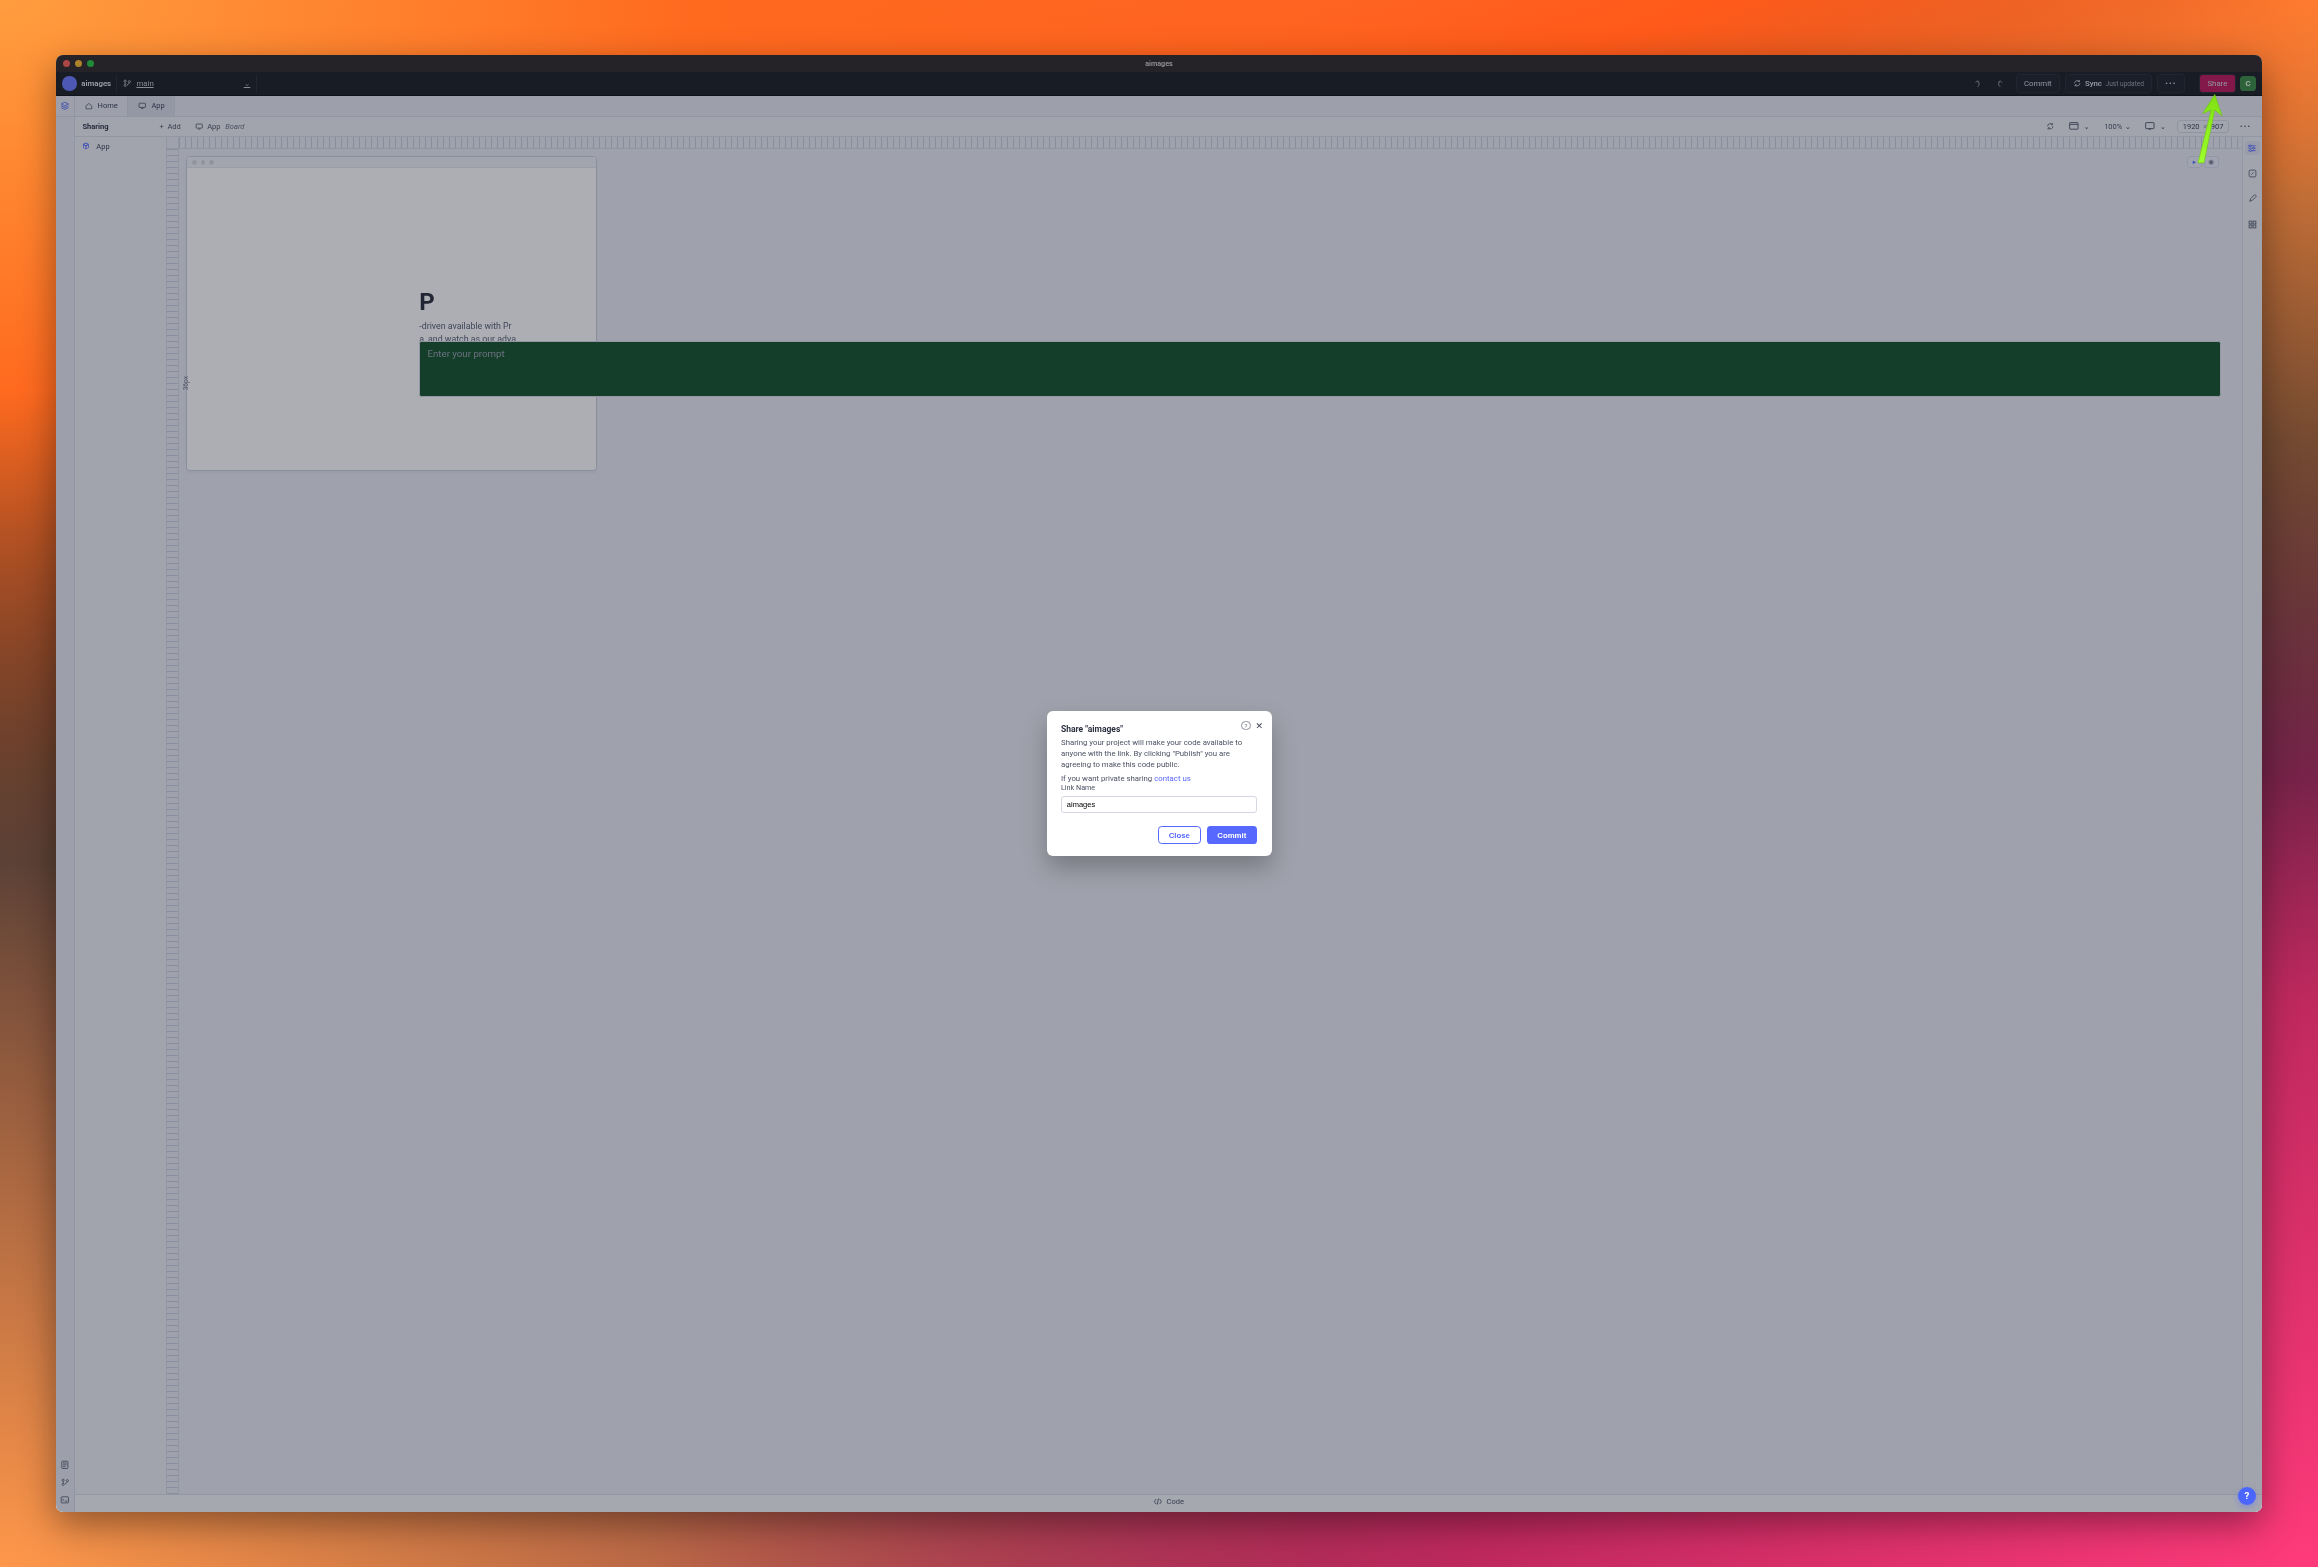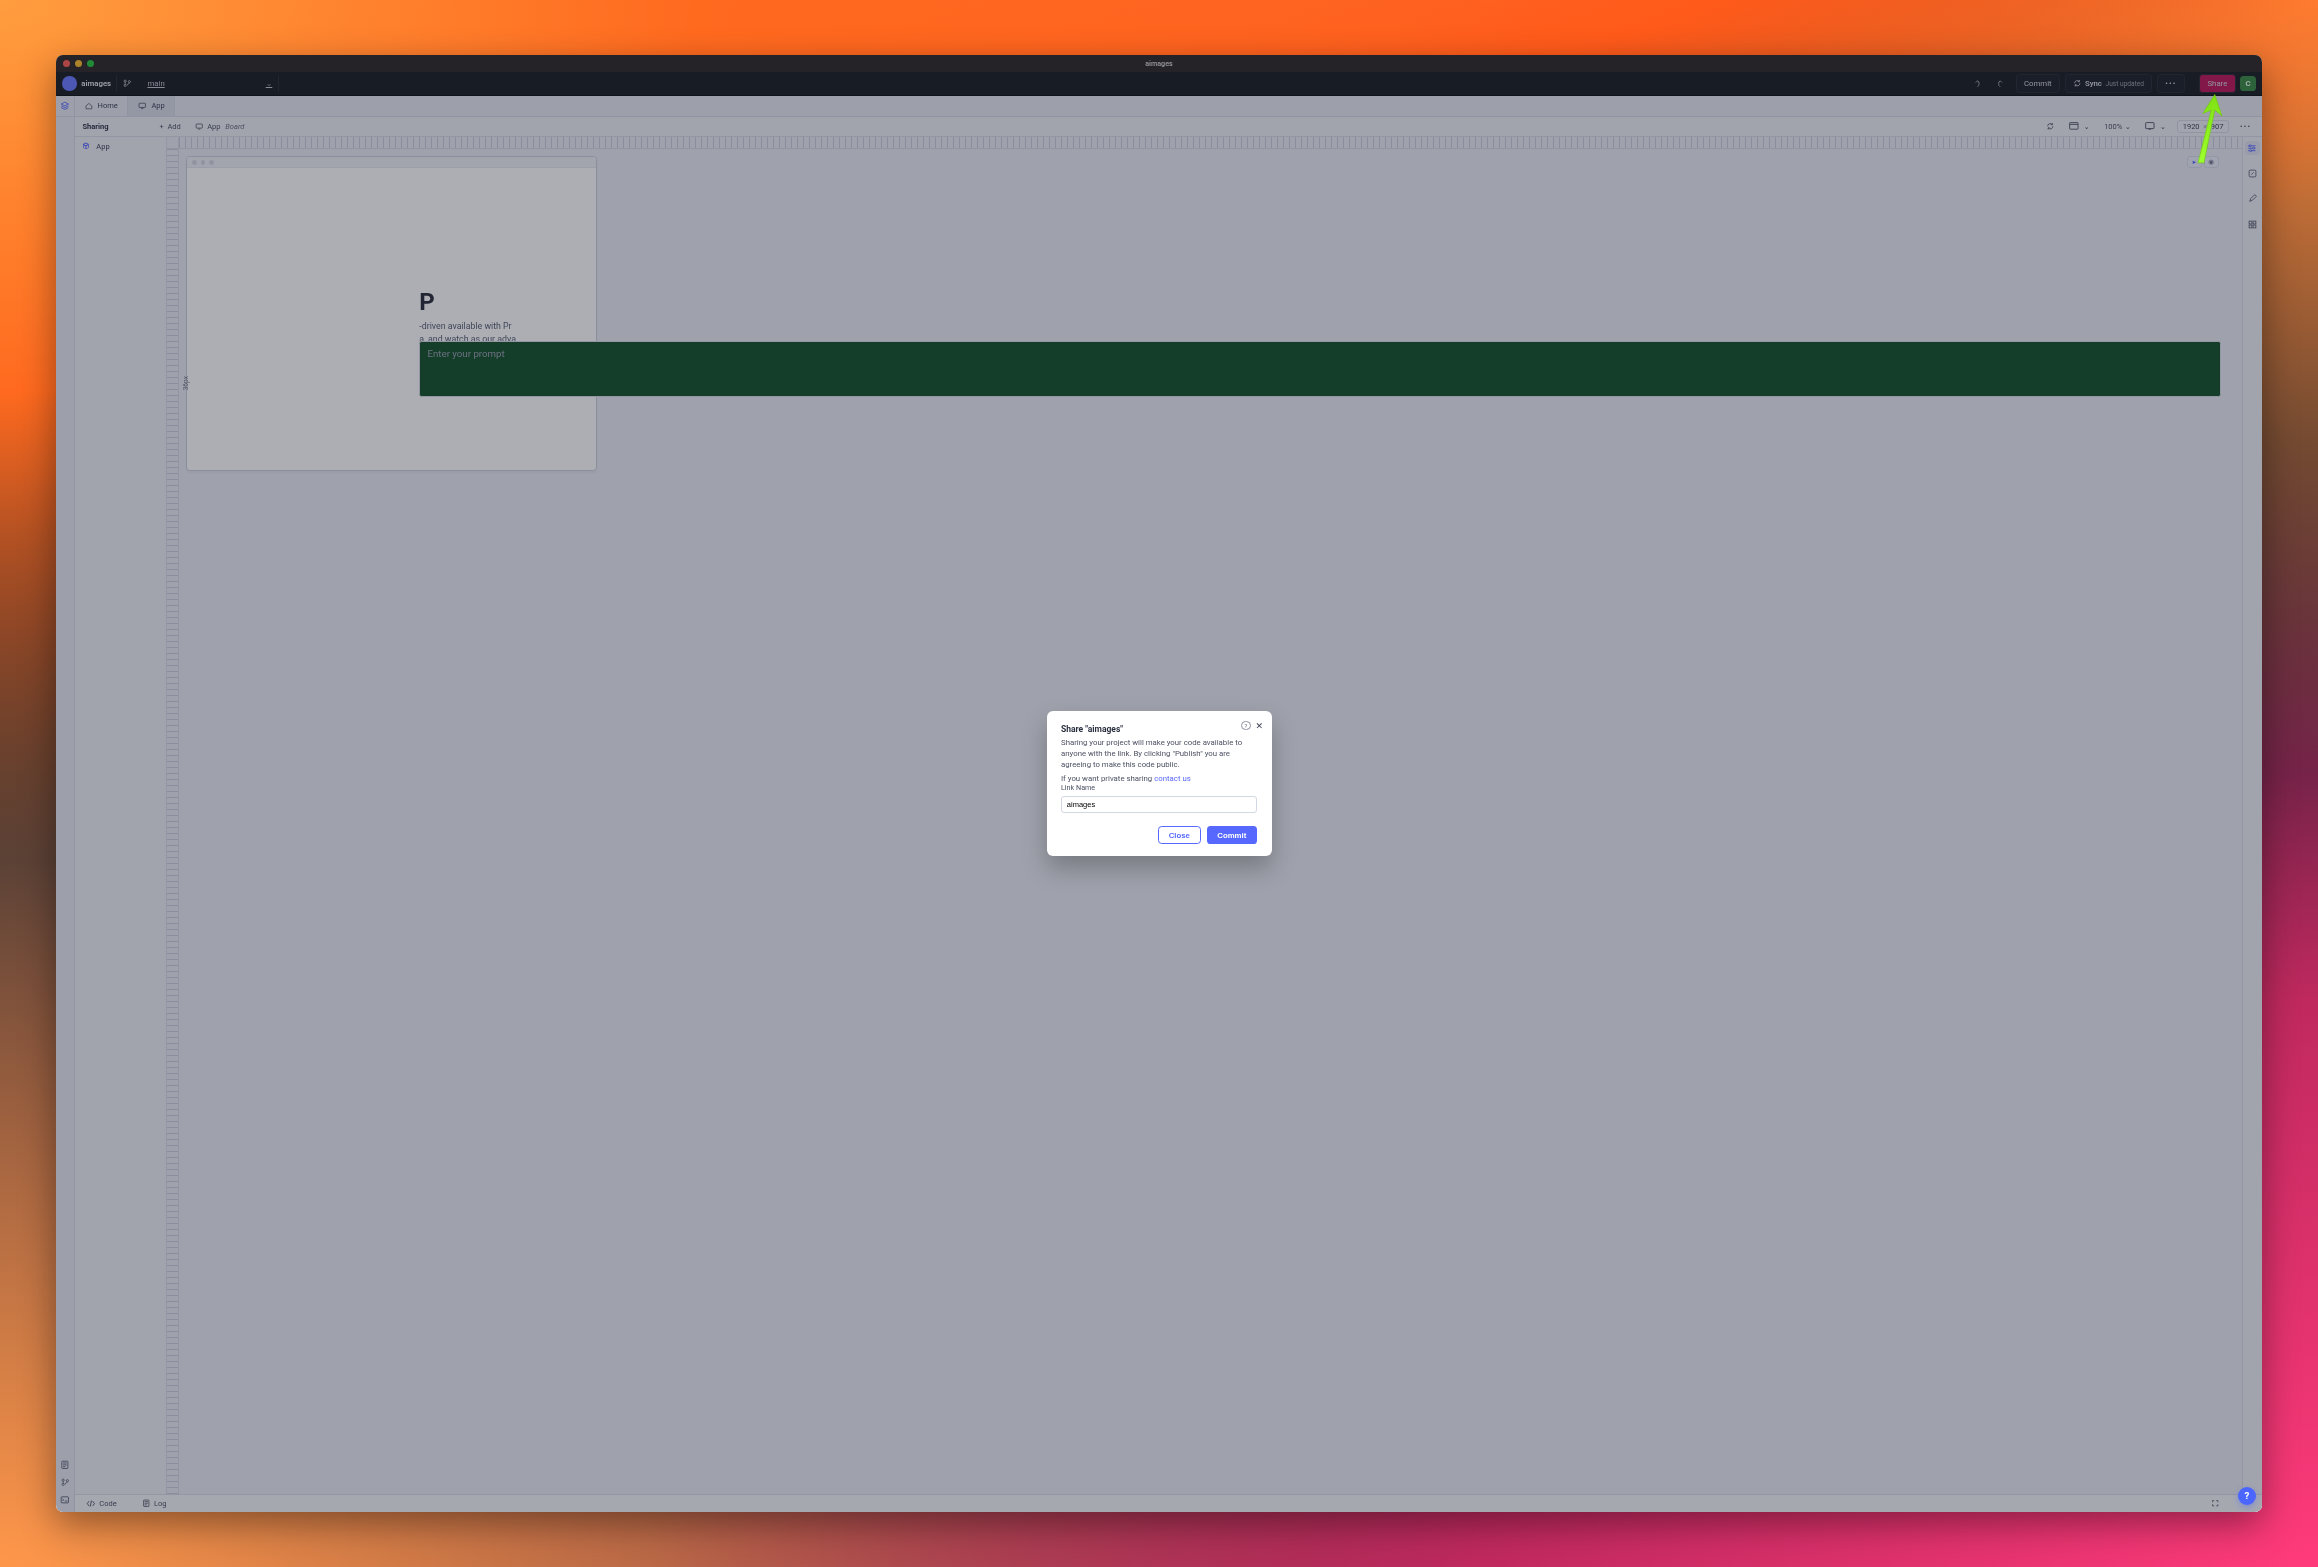--- a/index.html
+++ b/index.html
@@ -37,21 +37,21 @@
     height:24px; background:#1b1f26; display:flex; align-items:center; color:#d5d8df;
     font-size:7.8px; padding:0 6px; gap:3.6px;
     border-bottom:0.6px solid #0e1116;
   }
   .app-badge { width:14.5px; height:14.5px; border-radius:7.2px; background:#6a7cff; display:inline-block; }
   .mb-left, .mb-right { display:flex; align-items:center; gap:4.8px; }
   .mb-left { flex:0 0 auto; }
   .mb-spacer { flex:1; }
   .mb-btn { display:flex; align-items:center; gap:3.6px; padding:3.6px 7.2px; border:0.6px solid #2a2f38; border-radius:3.6px; color:#d5d8df; background:#1d222b; cursor:pointer; }
   .mb-ghost { display:flex; align-items:center; gap:3.6px; padding:3.6px 4.8px; color:#b9bdc7; cursor:pointer; }
-  .branch { display:flex; align-items:center; gap:16px; padding:3.6px 6px; color:#c5c8cf; border-left:0.6px solid #2a2f38; border-right:0.6px solid #2a2f38;text-decoration:underline; }
+  .branch { display:flex; align-items:center; gap:5px; padding:3.6px 6px; color:#c5c8cf; border-left:0.6px solid #2a2f38; border-right:0.6px solid #2a2f38;text-decoration:underline; }
   .branch .arrow { margin-left: 85px; color:#8c909a; }
   .avatar { width:15.7px; height:15.7px; border-radius:3.6px; background:#3c8a46; color:#e8ffe9; display:flex; align-items:center; justify-content:center; font-weight:700; font-size:7.8px; }
   .sync-chip { font-size:6.6px; color:#9da2aa; }
 
   .glyph { display:inline-flex; align-items:center; justify-content:center; }
 
   .workspace { flex:1; display:flex; background:#e6e9f2; position:relative; }
   .railbar {
     width:19.3px; background:#e6e9f2; border-right:0.6px solid #d5d9e6;
     display:flex; flex-direction:column; align-items:center;
@@ -133,22 +133,22 @@
   .rp-empty .t1 { font-weight:700; color:#2f3547; font-size:7.5px; }
 
   .railbar-right {
     width:20.5px; background:#eef0f6; border-left:0.6px solid #d8dce8;
     display:flex; flex-direction:column; align-items:center; padding-top:3.6px; gap:11px; color:#555b70;
   }
   .rb-btn { width:14.5px; height:14.5px; border-radius:3.6px; display:flex; align-items:center; justify-content:center; cursor:pointer; }
   .rb-btn.active { background:#dfe4f2; color:#5768ff; }
 
   .footer {
-    height:18px; background:#f4f6fb; border-top:0.6px solid #d8dce8; display:flex; align-items:center; gap:18px;
-    font-size:7.5px; color:#3c435a; padding:0 7.2px;
+    height:18px; background:#f4f6fb; border-top:0.6px solid #d8dce8; display:flex; align-items:center; gap:6px;
+    font-size:7.5px; color:#3c435a; padding:0 7.2px;flex-direction:column;
   }
   .footer .spacer { flex:1; }
 
   .help-fab {
     position:absolute; right:6px; bottom:7.2px; width:18px; height:18px; border-radius:50%;
     background:#4a66ff; color:#fff; display:flex; align-items:center; justify-content:center; font-weight:700;
     box-shadow:0 2.4px 6px rgba(74,102,255,.4);
   }
 
   

